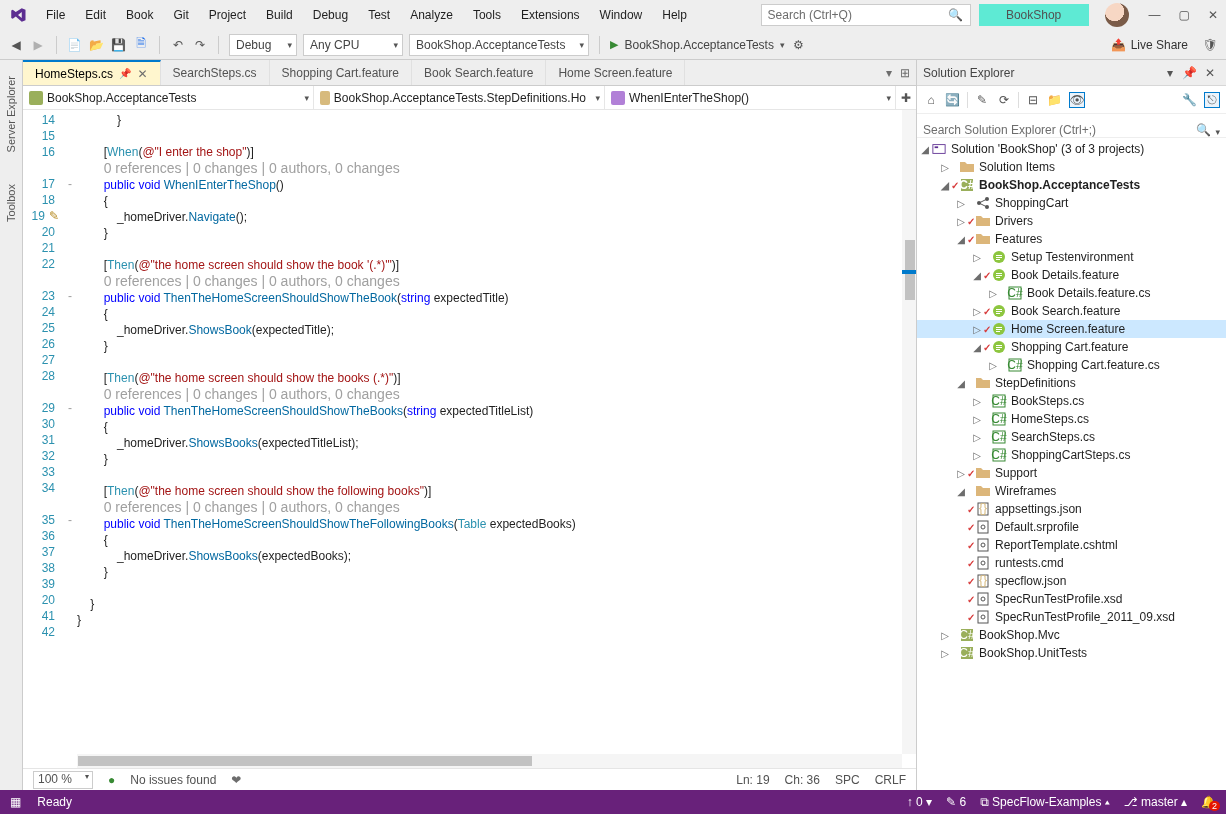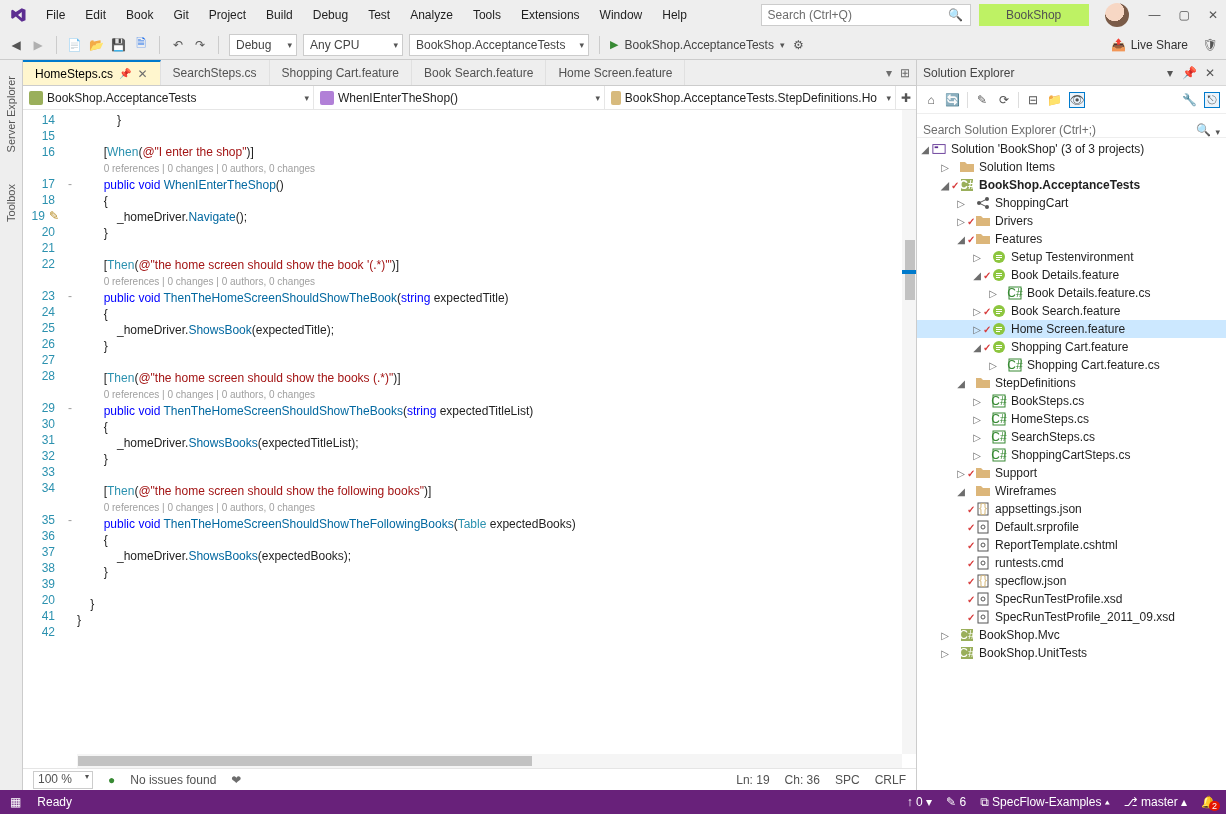--- a/index.html
+++ b/index.html
@@ -3,21 +3,21 @@
 <meta charset="utf-8">
 <style>
 * { margin: 0; padding: 0; box-sizing: border-box; font-family: "Segoe UI", Tahoma, sans-serif; font-size: 12px; }
 body { background: #fff; color: #1f1f1f; width: 1226px; height: 814px; overflow: hidden; position: relative; display: flex; flex-direction: column; }
 .titlebar { height: 30px; background: #eee; display: flex; align-items: center; padding: 0 8px; }
 .vs-logo { width: 20px; height: 20px; display: flex; align-items: center; justify-content: center; color: #5c2d91; margin-right: 10px; }
 .menubar { display: flex; gap: 4px; flex: 1; }
 .menubar span { padding: 4px 8px; cursor: default; }
 .searchbox { width: 210px; height: 22px; border: 1px solid #ccc; background: #fff; display: flex; align-items: center; padding: 0 6px; color: #6d6d6d; }
 .searchbox .mag { margin-left: auto; color: #888; }
-.solbox { width: 110px; height: 22px; margin-left: 8px; display: flex; align-items: center; justify-content: center; background: #bef264; color: #525252; }
+.solbox { width: 110px; height: 22px; margin-left: 8px; display: flex; align-items: center; justify-content: center; background: #5eead4; color: #525252; }
 .avatar { width: 24px; height: 24px; border-radius: 50%; background: radial-gradient(circle at 40% 35%, #f7d7c4 45%, #7a5b48 46%); margin-left: 16px; }
 .winbtns { display: flex; gap: 18px; margin-left: 20px; color: #555; }
 .toolbar { height: 30px; background: #eee; border-bottom: 1px solid #ccc; display: flex; align-items: center; padding: 0 8px; gap: 6px; color: #444; }
 .toolbar .sep { width: 1px; height: 18px; background: #ccc; margin: 0 4px; }
 .toolbar .ico { width: 16px; height: 16px; display: inline-flex; align-items: center; justify-content: center; color: #555; }
 .toolbar .combo { height: 22px; border: 1px solid #ccc; background: #fff; display: flex; align-items: center; padding: 0 18px 0 6px; position: relative; }
 .toolbar .combo::after { content: "▾"; position: absolute; right: 4px; font-size: 9px; color: #555; }
 .play { color: #388a34; font-size: 11px; }
 .liveshare { margin-left: auto; display: flex; align-items: center; gap: 4px; color: #333; }
 .mainrow { flex: 1; display: flex; overflow: hidden; }
@@ -37,21 +37,21 @@
 .navcombo .ic.m { background: #b180d7; }
 .editor { flex: 1; display: flex; overflow: hidden; background: #fff; position: relative; }
 .gutter { width: 40px; text-align: right; padding-right: 8px; color: #2b91af; font-family: Consolas, monospace; font-size: 13px; line-height: 16px; padding-top: 2px; user-select: none; }
 .fold { width: 14px; color: #a0a0a0; font-family: Consolas, monospace; font-size: 11px; line-height: 16px; padding-top: 2px; text-align: center; }
 .code { flex: 1; font-family: Consolas, monospace; font-size: 13px; line-height: 16px; padding-top: 2px; white-space: pre; overflow: hidden; position: relative; }
 .curline { position: absolute; left: 0; right: 0; height: 16px; background: #fff; border-top: 1px solid #eee; border-bottom: 1px solid #eee; z-index: -1; }
 .kw { color: #0000ff; }
 .type { color: #2b91af; }
 .str { color: #a31515; }
 .meth { color: #0369a1; }
-.ann { color: #a0a0a0; font-size: 10px; margin-top: 48px; }
+.ann { color: #a0a0a0; font-size: 14px; margin-top: 48px; }
 .bottombar { height: 22px; border-top: 1px solid #e5e5e5; background: #fff; display: flex; align-items: center; padding: 0 10px; font-size: 11px; color: #525252; gap: 15px; }
 .zoom { width: 60px; height: 18px; border: 1px solid #ccc; padding: 0 14px 0 4px; position: relative; }
 .zoom::after { content: "▾"; position: absolute; right: 3px; font-size: 8px; }
 .ok { color: #388a34; }
 .spacer { flex: 1; }
 .rightpanel { width: 310px; border-left: 1px solid #ccc; background: #fff; display: flex; flex-direction: column; }
 .rphead { height: 26px; background: #eee; display: flex; align-items: center; padding: 0 6px; color: #444; border-bottom: 1px solid #d7d7d7; }
 .rphead .ttl { flex: 1; }
 .rphead .ico, .rptb .ico { width: 16px; height: 16px; margin: 0 2px; color: #555; display: inline-flex; align-items: center; justify-content: center; }
 .rptb { height: 28px; display: flex; align-items: center; padding: 0 4px; border-bottom: 1px solid #eee; gap: 2px; }
@@ -176,26 +176,26 @@
         <span>▾</span>
         <span>⊞</span>
       </div>
     </div>
     <div class="navbar">
       <div class="navcombo">
           <span class="ic"></span>
           <span>BookShop.AcceptanceTests</span>
         </div>
       <div class="navcombo">
+          <span class="ic o"></span>
+          <span>BookShop.AcceptanceTests.StepDefinitions.Ho</span>
+        </div>
+      <div class="navcombo">
           <span class="ic m"></span>
           <span>WhenIEnterTheShop()</span>
-        </div>
-      <div class="navcombo">
-          <span class="ic o"></span>
-          <span>BookShop.AcceptanceTests.StepDefinitions.Ho</span>
         </div>
       <div style="width:20px;display:flex;align-items:center;justify-content:center;color:#555">✚</div>
     </div>
     <div class="editor">
       <div class="gutter" id="gutter">
           <div>14</div>
           <div>15</div>
           <div>16</div>
           <div>&nbsp;</div>
           <div>17</div>

